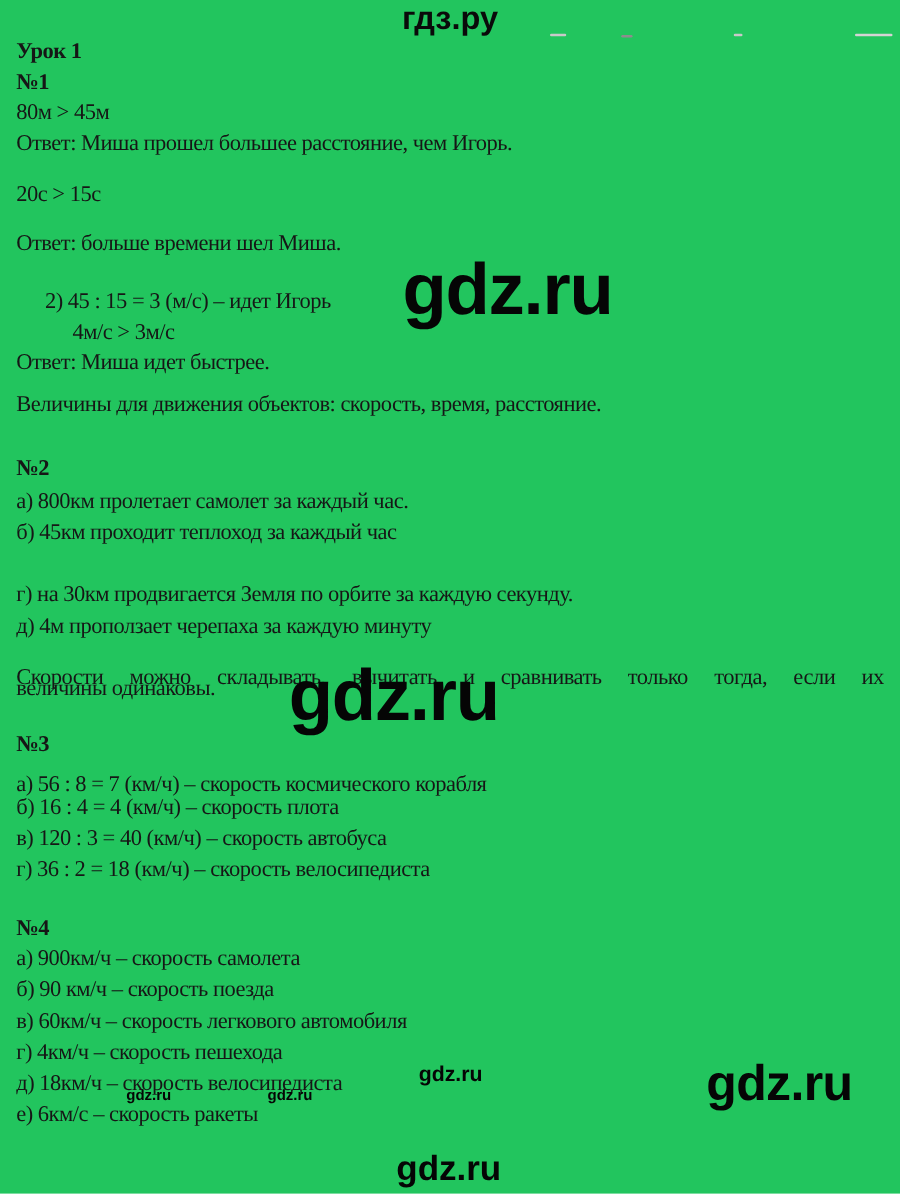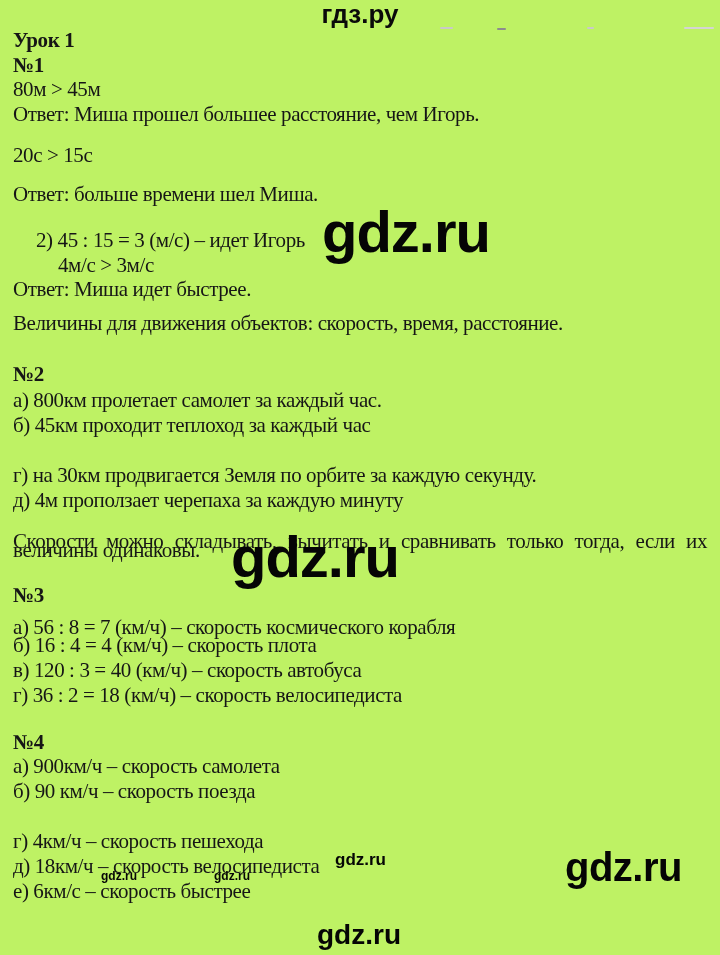--- a/index.html
+++ b/index.html
@@ -1,33 +1,33 @@
 <!DOCTYPE html>
 <html><head>
 <meta charset="utf-8">
 <style>
   html,body{margin:0;padding:0;background:#ffffff;}
   .page{
     position:relative;
     width:720px;height:955px;
-    background:#bef264;
+    background:#22c55e;
     overflow:hidden;
     font-family:"Liberation Serif","DejaVu Serif",serif;
     color:#161616;
   }
   .brand{
     position:absolute;top:1px;left:0;right:0;
     text-align:center;
     font-family:"Liberation Sans","DejaVu Sans",sans-serif;
     font-weight:bold;font-size:26px;line-height:1;
     color:#0a0a0a;
   }
   .line{
     position:absolute;left:13px;
-    font-size:21px;line-height:25px;
+    font-size:18px;line-height:25px;
     letter-spacing:-0.4px;
     white-space:nowrap;
     color:#161616;
   }
   .bold{font-weight:bold;}
   .indent1{left:36px;}
   .indent2{left:58px;}
   .justify{
     left:13px;width:694px;white-space:normal;
     text-align:justify;text-align-last:justify;
@@ -79,23 +79,24 @@
 
   <div class="line bold" style="top:583px;">№3</div>
   <div class="line" style="top:608px;margin-top:7px;">а) 56 : 8 = 7 (км/ч) – скорость космического корабля</div>
   <div class="line" style="top:633px;">б) 16 : 4 = 4 (км/ч) – скорость плота</div>
   <div class="line" style="top:658px;">в) 120 : 3 = 40 (км/ч) – скорость автобуса</div>
   <div class="line" style="top:683px;">г) 36 : 2 = 18 (км/ч) – скорость велосипедиста</div>
 
   <div class="line bold" style="top:730px;">№4</div>
   <div class="line" style="top:754px;">а) 900км/ч – скорость самолета</div>
   <div class="line" style="top:779px;">б) 90 км/ч – скорость поезда</div>
+  <div class="line" style="top:804px;">в) 60км/ч – скорость легкового автомобиля</div>
   <div class="line" style="top:829px;">г) 4км/ч – скорость пешехода</div>
   <div class="line" style="top:854px;">д) 18км/ч – скорость велосипедиста</div>
-  <div class="line" style="top:879px;">е) 6км/с – скорость быстрее</div>
+  <div class="line" style="top:879px;">е) 6км/с – скорость ракеты</div>
 
   <div class="wm wm-big" style="top:203px;left:322px;">gdz.ru</div>
   <div class="wm wm-big" style="top:528px;left:231px;">gdz.ru</div>
   <div class="wm wm-small" style="top:851px;left:335px;">gdz.ru</div>
   <div class="wm wm-tiny" style="top:870px;left:101px;">gdz.ru</div>
   <div class="wm wm-tiny" style="top:870px;left:214px;">gdz.ru</div>
   <div class="wm wm-right" style="top:847px;left:565px;">gdz.ru</div>
   <div class="wm wm-bottom" style="top:921px;left:317px;">gdz.ru</div>
 
 </div>

